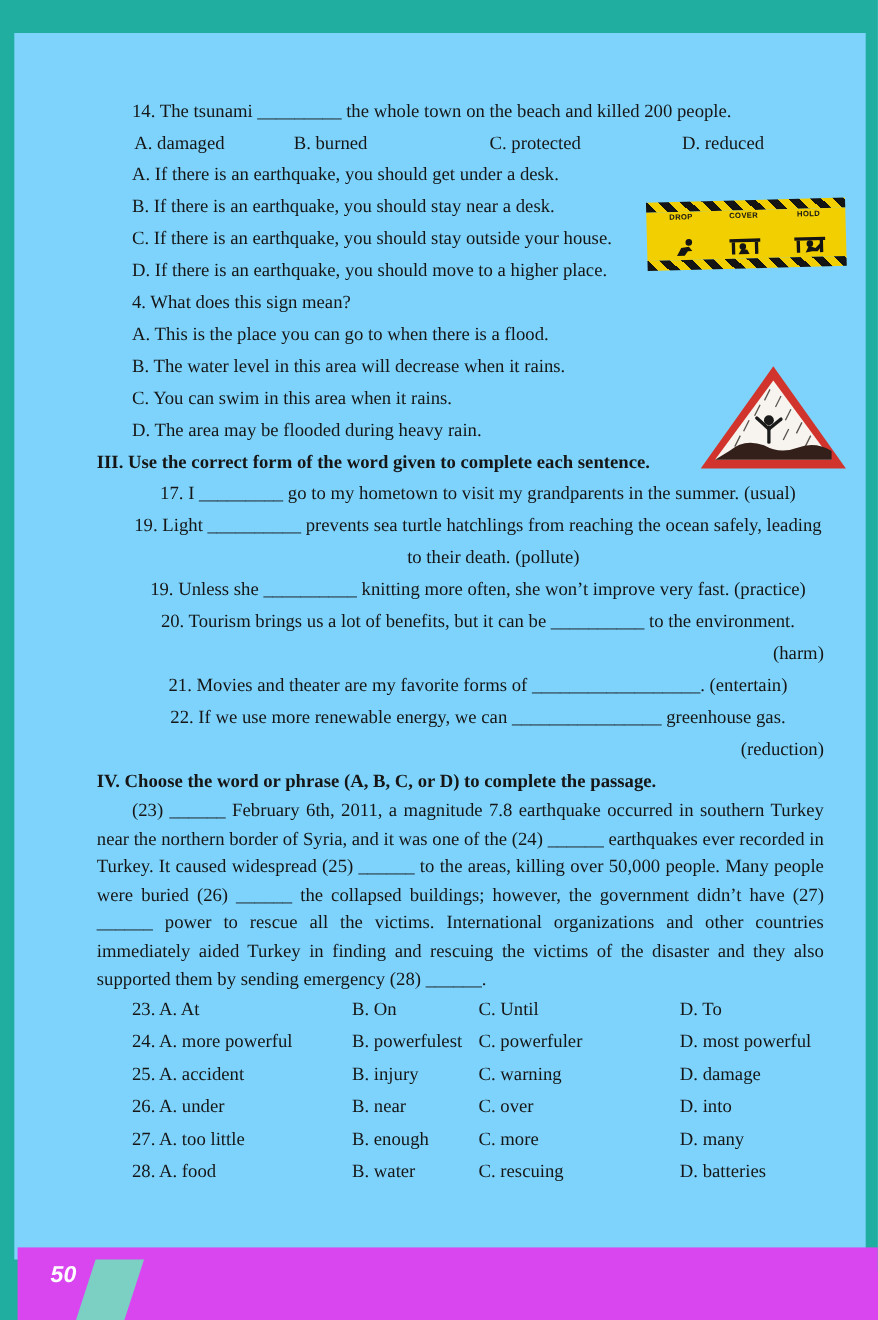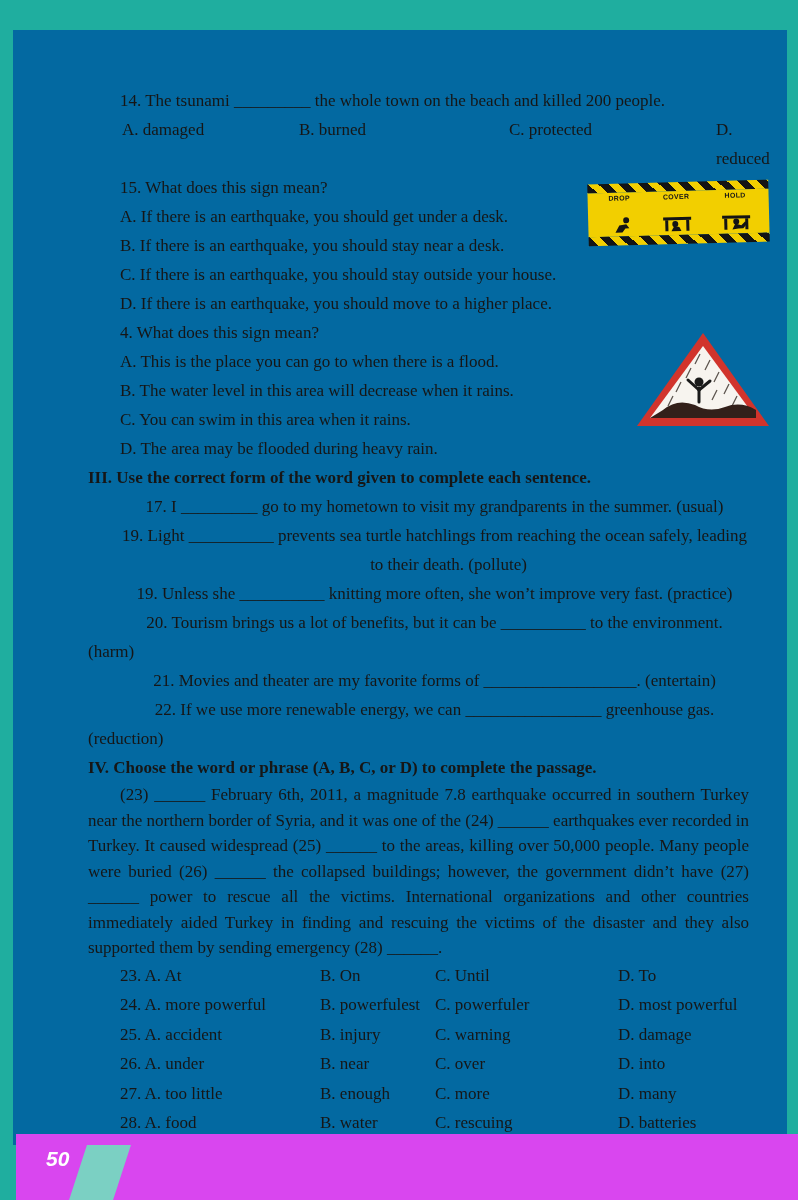--- a/index.html
+++ b/index.html
@@ -3,33 +3,33 @@
 <meta charset="utf-8">
 <style>
   html,body{margin:0;padding:0;}
   body{
     width:798px;height:1200px;position:relative;overflow:hidden;
     background:#1fae9f;
     font-family:"Liberation Serif", serif;color:#161616;
   }
   .page{
     position:absolute;top:30px;left:13px;right:11px;bottom:55px;
-    background:#0369a1;
+    background:#7dd3fc;
     text-decoration:underline;
   }
   .content{
     position:absolute;top:0;left:0;right:0;bottom:0;
     padding:56px 38px 0 75px;font-size:17px;
   }
   .line{line-height:29px;}
   .indent{padding-left:32px;}
   .heading{font-weight:bold;line-height:29px;}
   .item{padding-left:60px;text-indent:-28px;line-height:29px;text-align:center;}
-  .tail{line-height:29px;}
-  .q14grid{display:grid;grid-template-columns:145px 178px 175px 1fr;padding-left:34px;line-height:29px;gap:32px;}
+  .tail{text-align:right;line-height:29px;}
+  .q14grid{display:grid;grid-template-columns:145px 178px 175px 1fr;padding-left:34px;line-height:29px;}
   .ansgrid{display:grid;grid-template-columns:200px 115px 183px 1fr;padding-left:32px;line-height:29.5px;}
   .passage{margin:0;text-align:justify;text-indent:32px;line-height:25.5px;}
 
   
   .eq-sign{
     position:absolute;left:575px;top:152px;width:181px;height:62px;
     transform:rotate(-1.5deg);
   }
   .eq-stripe{height:9px;background:repeating-linear-gradient(45deg,#141414 0 7px,#f2cf00 7px 14px);}
   .eq-body{height:44px;background:#f2cf00;display:flex;align-items:stretch;justify-content:space-around;padding:2px 4px;box-sizing:border-box;}
@@ -55,21 +55,20 @@
   <div class="content">
 
     <div class="line indent">14. The tsunami _________ the whole town on the beach and killed 200 people.</div>
     <div class="q14grid">
       <span>A. damaged</span>
       <span>B. burned</span>
       <span>C. protected</span>
       <span>D. reduced</span>
     </div>
 
-    <div class="line indent">15. What does this sign mean?</div>
     <div class="line indent">A. If there is an earthquake, you should get under a desk.</div>
     <div class="line indent">B. If there is an earthquake, you should stay near a desk.</div>
     <div class="line indent">C. If there is an earthquake, you should stay outside your house.</div>
     <div class="line indent">D. If there is an earthquake, you should move to a higher place.</div>
 
     <div class="line indent">4. What does this sign mean?</div>
     <div class="line indent">A. This is the place you can go to when there is a flood.</div>
     <div class="line indent">B. The water level in this area will decrease when it rains.</div>
     <div class="line indent">C. You can swim in this area when it rains.</div>
     <div class="line indent">D. The area may be flooded during heavy rain.</div>

